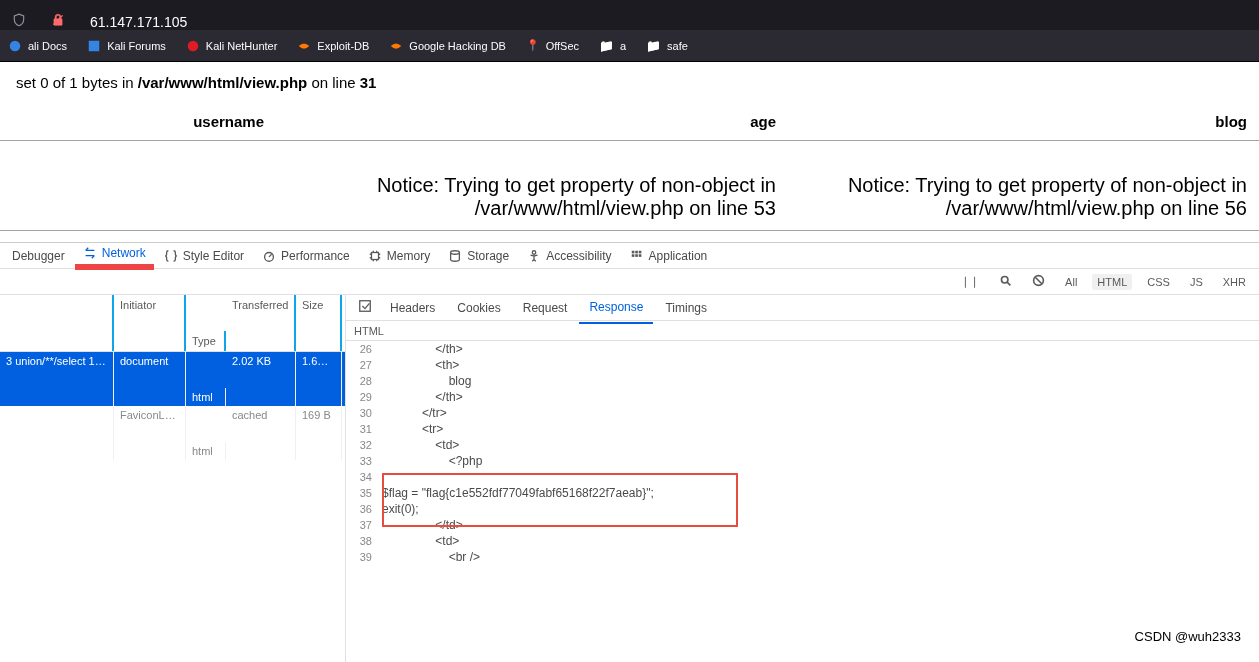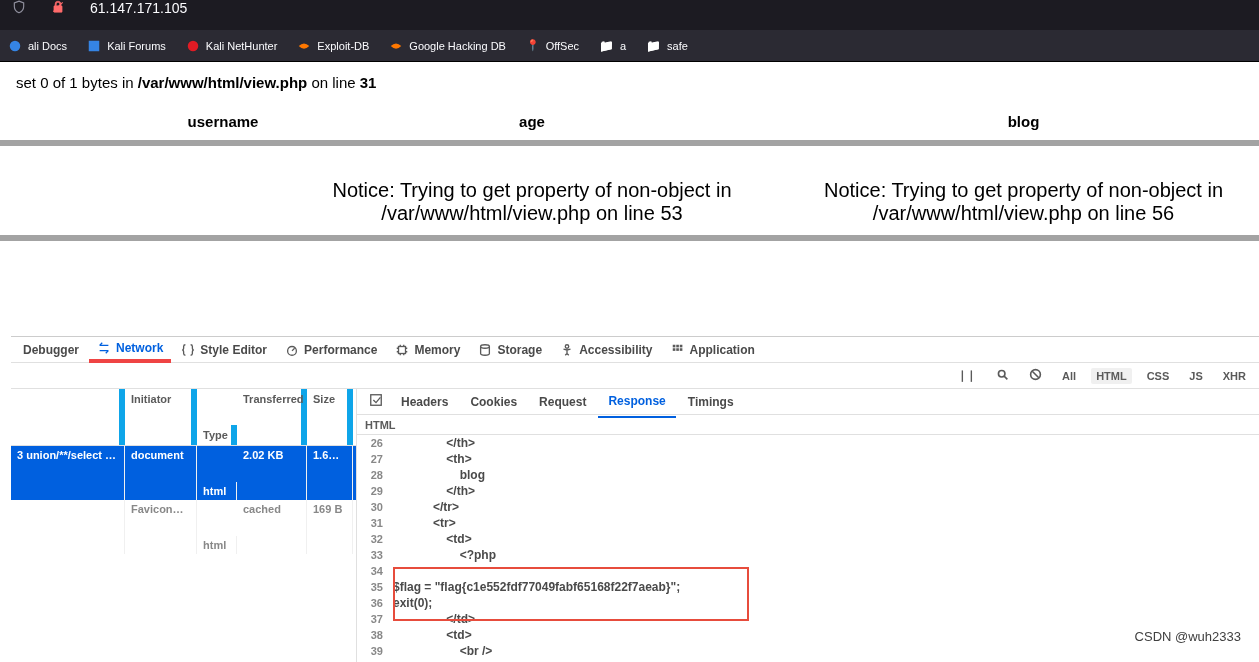--- a/index.html
+++ b/index.html
@@ -1,50 +1,50 @@
 <!DOCTYPE html>
 <html><head>
 <meta charset="utf-8">
 <style>
 * { margin: 0; padding: 0; box-sizing: border-box; font-family: -apple-system, BlinkMacSystemFont, "Segoe UI", Arial, sans-serif; }
 body { width: 1259px; height: 662px; overflow: hidden; background: #fff; }
 
-.browser-chrome { background: #1c1b22; height: 30px; display: flex; align-items: flex-start; padding: 0 12px; gap: 25px; }
+.browser-chrome { background: #1c1b22; height: 30px; display: flex; align-items: flex-end; padding: 0 12px; gap: 25px; }
 .shield-icon, .lock-icon { color: #8f8f9d; font-size: 14px; }
 .url-bar { color: #fbfbfe; font-size: 14px; display: flex; align-items: center; }
 .url-host { color: #fbfbfe; }
 .url-path { color: #8f8f9d; }
 
 .bookmarks-bar { background: #2b2a33; height: 32px; display: flex; align-items: center; padding: 0 8px; gap: 20px; border-bottom: 1px solid #000; }
 .bookmark-item { display: flex; align-items: center; gap: 6px; color: #fbfbfe; font-size: 11px; cursor: pointer; }
 .bookmark-icon { width: 14px; height: 14px; }
 
 .page-content { padding: 8px 0; background: #fff; }
 .notice-line { padding: 4px 16px; font-size: 15px; color: #000; }
 .notice-line .bold { font-weight: 700; }
 
 .data-table { width: 100%; border-collapse: collapse; margin-top: 8px; }
-.data-table th, .data-table td { padding: 10px 12px; text-align: center; border-bottom: 6px solid #a3a3a3; vertical-align: top; margin-left: 16px; }
+.data-table th, .data-table td { padding: 10px 12px; text-align: right; border-bottom: 1px solid #a3a3a3; vertical-align: top; margin-left: 16px; }
 .data-table th { font-weight: 700; font-size: 15px; }
 .data-table td { font-size: 20px; }
 
-.devtools { position: absolute; left: 11px; right: 0; bottom: 0; height: 326px; background: #fff; border-top: 1px solid #ccc; display: flex; flex-direction: column; font-weight: bold; }
+.devtools { position: absolute; left: 0; right: 0; bottom: 0; height: 420px; background: #fff; border-top: 1px solid #ccc; display: flex; flex-direction: column; }
 .devtools-tabs { height: 26px; border-bottom: 1px solid #e0e0e0; display: flex; align-items: center; padding: 0 4px; gap: 2px; font-size: 12px; color: #4a4a4a; }
 .dt-tab { display: flex; align-items: center; gap: 5px; padding: 4px 8px; cursor: pointer; }
-.dt-tab.active { color: #0060df; border-bottom: 4px solid #ef4444; margin-bottom: -1px; }
+.dt-tab.active { color: #0060df; border-bottom: 6px solid #ef4444; margin-bottom: -1px; }
 .dt-icon { width: 14px; height: 14px; display: inline-block; }
 
 .devtools-toolbar { height: 26px; border-bottom: 1px solid #e0e0e0; display: flex; align-items: center; justify-content: flex-end; padding: 0 8px; gap: 10px; font-size: 11px; color: #5a5a5a; }
 .toolbar-btn { cursor: pointer; padding: 2px 5px; }
 .toolbar-btn.boxed { background: #f0f0f0; border-radius: 2px; }
 
 .devtools-body { flex: 1; display: flex; overflow: hidden; }
 .network-table { width: 346px; border-right: 1px solid #e0e0e0; display: flex; flex-direction: column; font-size: 11px; }
 .nt-header { display: flex; border-bottom: 1px solid #e0e0e0; color: #5a5a5a; }
-.nt-header > div { padding: 4px 6px; border-right: 6px solid #0ea5e9; }
+.nt-header > div { padding: 4px 6px; border-right: 2px solid #0ea5e9; }
 .nt-row { display: flex; cursor: pointer; }
 .nt-row > div { padding: 3px 6px; border-right: 1px solid #f0f0f0; overflow: hidden; text-overflow: ellipsis; white-space: nowrap; }
 .nt-row.selected { background: #0060df; color: #fff; }
 .nt-row:not(.selected) { color: #888; }
 .nt-col-name { width: 114px; }
 .nt-col-init { width: 72px; }
 .nt-col-type { width: 40px; text-align: left; margin-top: 36px; }
 .nt-col-trans { width: 70px; }
 .nt-col-size { width: 46px; }
 
@@ -55,21 +55,21 @@
 .rp-icon-btn { padding: 4px 6px; cursor: pointer; }
 
 .rp-subbar { height: 20px; border-bottom: 1px solid #e0e0e0; display: flex; align-items: center; padding: 0 8px; font-size: 11px; color: #5a5a5a; }
 
 .code-panel { flex: 1; overflow: auto; font-family: "Courier New", monospace; font-size: 12px; position: relative; }
 .code-line { display: flex; line-height: 16px; }
 .line-no { width: 36px; text-align: right; padding-right: 10px; color: #888; user-select: none; font-size: 11px; }
 .line-code { color: #4a4a4a; white-space: pre; }
 .highlight-box { position: absolute; border: 2px solid #e74c3c; left: 386px; top: 112px; width: 358px; height: 42px; pointer-events: none; }
 
-.watermark { position: absolute; right: 18px; bottom: 18px; color: #404040; font-size: 13px; pointer-events: none; }
+.watermark { position: absolute; right: 18px; bottom: 18px; color: #000000; font-size: 13px; pointer-events: none; }
 
 .folder-icon::before { content: "📁"; filter: grayscale(1) brightness(1.5); font-size: 12px; }
 .pin-icon { color: #b00020; }
 </style>
 </head>
 <body>
 
 <div class="browser-chrome">
   <span class="shield-icon">
     <svg width="14" height="14" viewBox="0 0 24 24" fill="none" stroke="currentColor" stroke-width="2">

